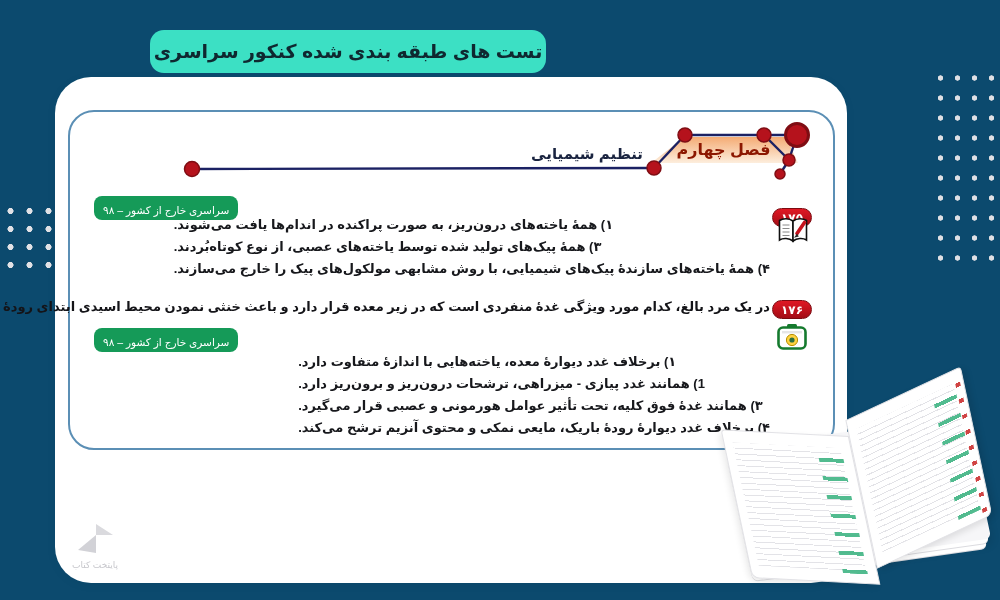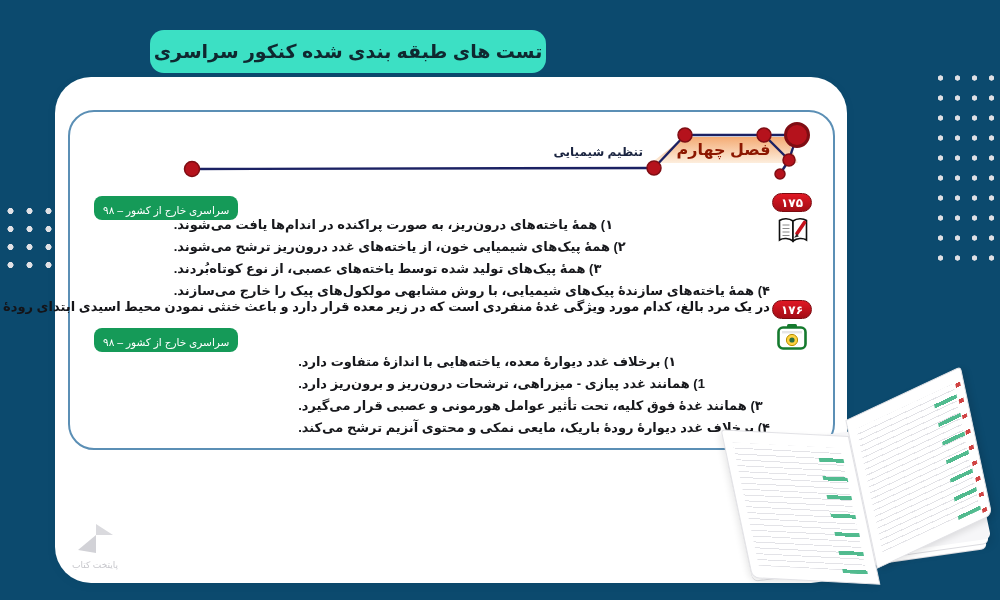--- a/index.html
+++ b/index.html
@@ -24,27 +24,27 @@
     background:var(--banner-bg,#3ce0c4);border-radius:14px;display:flex;align-items:center;justify-content:center;}
   .banner span{direction:rtl;font-size:19px;font-weight:bold;color:#0f2830;letter-spacing:0;}
 
   
   .panel{position:absolute;left:68px;top:110px;width:767px;height:340px;z-index:2;
     background:#fff;border:2px solid var(--panel-border,#5b8fb5);border-radius:26px;box-sizing:border-box;}
   .header-art{position:absolute;left:0;top:0;width:763px;height:78px;}
   .chapter-badge{position:absolute;left:590px;top:28px;width:127px;text-align:center;direction:rtl;
     font-size:16px;font-weight:bold;color:var(--chapter-text,#8c1700);}
   .chapter-subtitle{position:absolute;right:190px;top:33px;direction:rtl;white-space:nowrap;
-    font-size:12px;font-weight:bold;color:var(--subtitle-navy,#1a2440);}
+    font-size:15px;font-weight:bold;color:var(--subtitle-navy,#1a2440);}
 
   
   .qnum{position:absolute;width:40px;height:19px;border-radius:11px;display:flex;align-items:center;justify-content:center;
     background:linear-gradient(180deg,#e01824,#a30c15);border:1.5px solid #7d0a10;color:#fff;
     font-size:12px;font-weight:bold;direction:rtl;box-sizing:border-box;}
-  .qnum-1{right:21px;top:81px;}
+  .qnum-1{right:21px;top:96px;}
   .qnum-2{right:21px;top:188px;}
 
   .icon{position:absolute;}
   .book-icon{right:24px;top:104px;width:32px;height:28px;}
   .camera-icon{right:26px;top:211px;width:30px;height:28px;}
 
   
   .tag{position:absolute;background:var(--tag-green,#159a58);color:#fff;border-radius:8px;
     padding:8px 9px 4px;font-size:10.5px;direction:rtl;white-space:nowrap;margin-left:12px;}
   .tag-1{left:12px;top:84px;}
@@ -132,21 +132,20 @@
     <svg class="icon book-icon" viewBox="0 0 32 28">
       <path d="M16 5 C12 2 6 2 2.5 4.5 L2.5 24 C6 21.8 12 22 16 25 Z" fill="#fff" stroke="#101010" stroke-width="1.6"></path>
       <path d="M16 5 C20 2 26 2 29.5 4.5 L29.5 24 C26 21.8 20 22 16 25 Z" fill="#fff" stroke="#101010" stroke-width="1.6"></path>
       <path d="M5.5 9 h7 M5.5 12.5 h7 M5.5 16 h7 M5.5 19.5 h7" stroke="#8a8a8a" stroke-width="1"></path>
       <path d="M27.5 6.5 L20 17.5" stroke="#c5121c" stroke-width="3.6" stroke-linecap="round"></path>
       <path d="M20 17.5 l-3 4.2 4.8-1.2 z" fill="#2b2b2b"></path>
     </svg>
     <div class="tag tag-1">سراسری خارج از کشور – ۹۸</div>
     <div class="opts opts-1">
       <div class="opt">۱) همهٔ یاخته‌های درون‌ریز، به صورت پراکنده در اندام‌ها یافت می‌شوند.</div>
-      <div class="opt">۲) همهٔ پیک‌های شیمیایی خون، از یاخته‌های غدد درون‌ریز ترشح می‌شوند.</div>
       <div class="opt">۳) همهٔ پیک‌های تولید شده توسط یاخته‌های عصبی، از نوع کوتاه‌بُردند.</div>
       <div class="opt">۴) همهٔ یاخته‌های سازندهٔ پیک‌های شیمیایی، با روش مشابهی مولکول‌های پیک را خارج می‌سازند.</div>
     </div>
 
     <div class="qnum qnum-2">۱۷۶</div>
     <svg class="icon camera-icon" viewBox="0 0 30 28">
       <rect x="10" y="1" width="10" height="5" rx="1.5" fill="#157a2e"></rect>
       <rect x="1.5" y="4.5" width="27" height="21" rx="4.5" fill="#fff" stroke="#157a2e" stroke-width="2.6"></rect>
       <rect x="5" y="8" width="20" height="2.4" fill="#e6e6e6"></rect>
       <circle cx="15" cy="17" r="5.6" fill="#ffd23f" stroke="#b99000" stroke-width="1"></circle>

